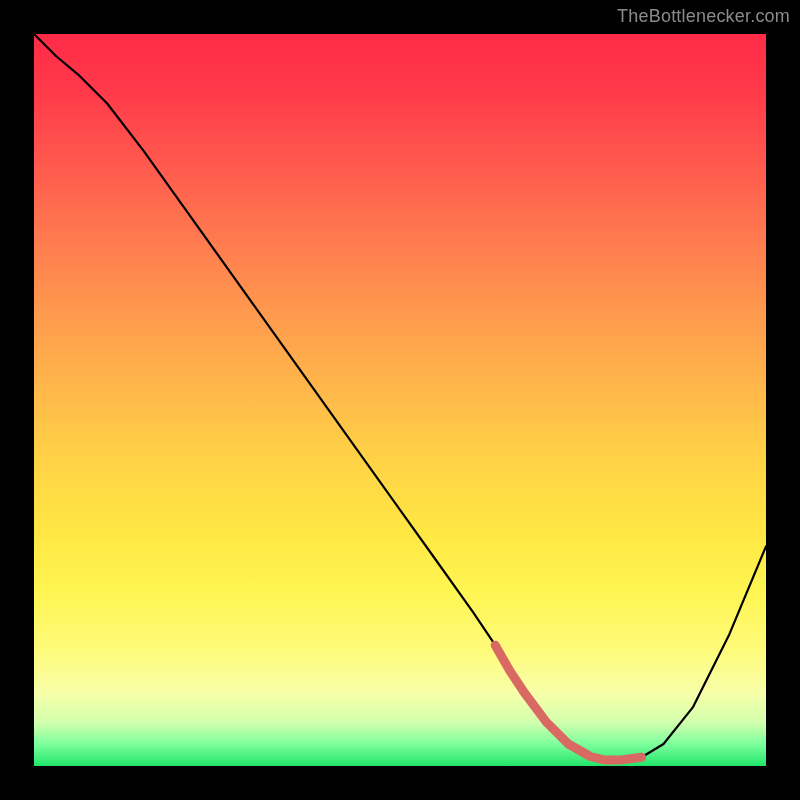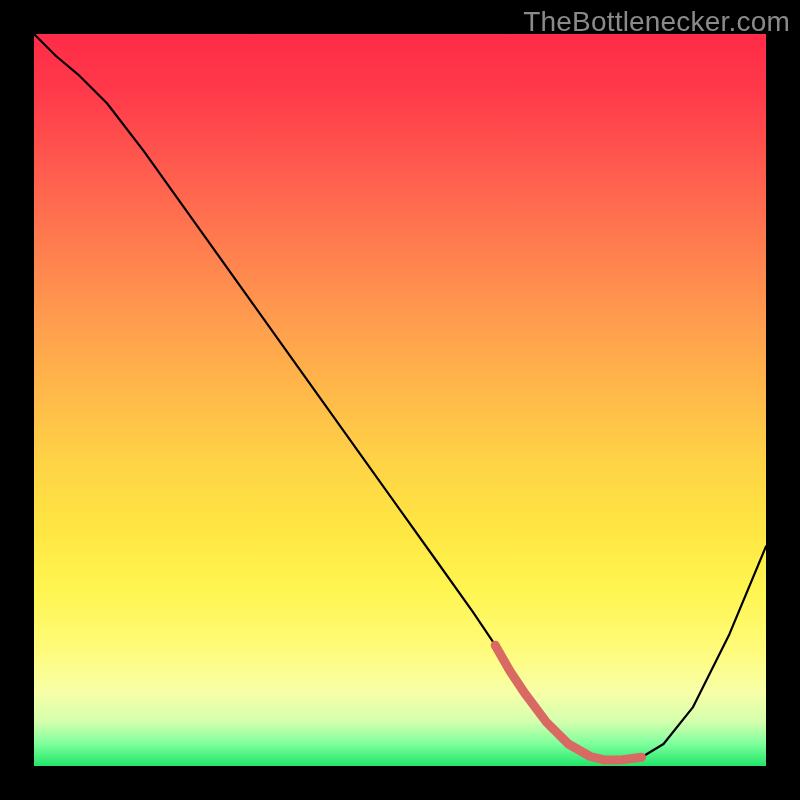--- a/index.html
+++ b/index.html
@@ -32,21 +32,21 @@
       #d3ffae 94%,
       #7dff9c 97%,
       #22e56a 100%
     );
   }
   .watermark {
     position: absolute;
     top: 6px;
     right: 10px;
     color: #8a8a8a;
-    font-size: 28px;
+    font-size: 18px;
     font-weight: 500;
     letter-spacing: 0.2px;
     user-select: none;
   }
   svg.plot {
     position: absolute;
     left: 0;
     top: 0;
     width: 732px;
     height: 732px;

